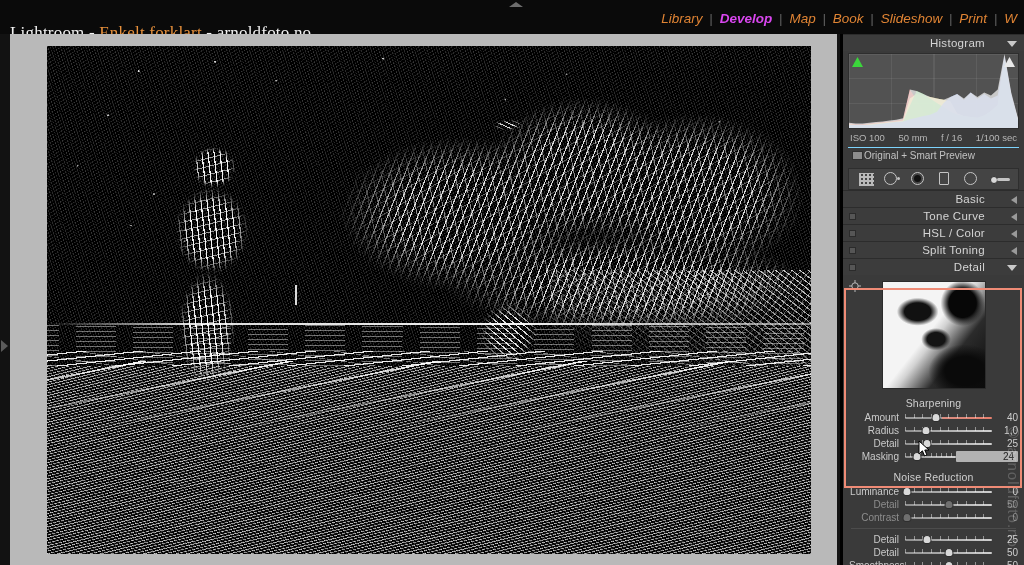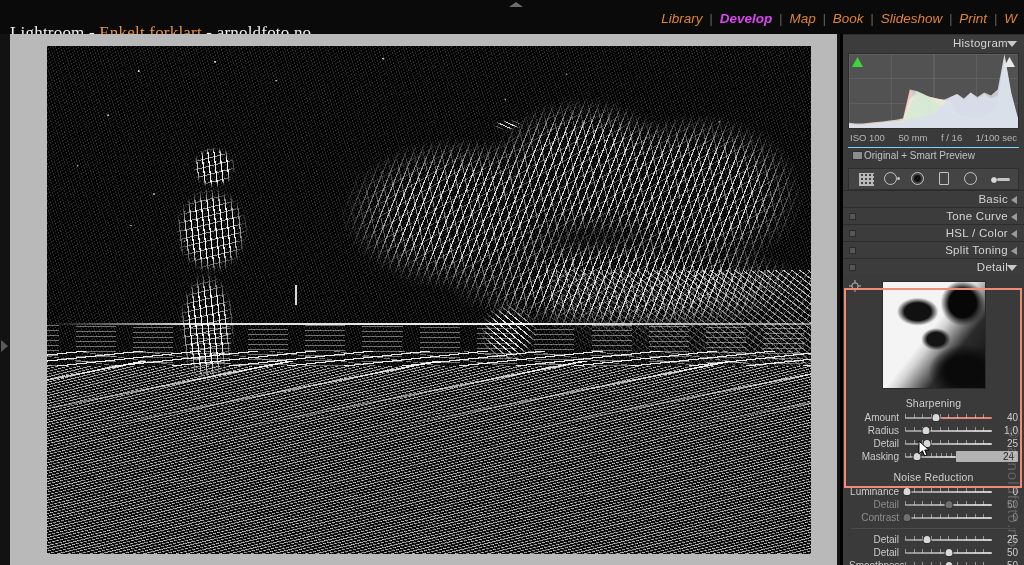--- a/index.html
+++ b/index.html
@@ -181,21 +181,21 @@
     width: 181px; height: 531px;
     background: #3a3a3a;
     font-size: 11px; color: #c9c9c9;
   }
   .panel-header {
     position: relative;
     height: 17px; line-height: 17px;
     background: #3c3c3c;
     border-top: 1px solid #2c2c2c;
     text-align: right;
-    padding-right: 16px;
+    padding-right: 39px;
     font-size: 11.5px; color: #d4d4d4;
     letter-spacing: .3px;
   }
   .panel-header .sw {
     position: absolute; left: 6px; top: 5px;
     width: 7px; height: 7px; background: #565656; border: 1px solid #2b2b2b;
   }
   .panel-header .arrow {
     position: absolute; right: 7px; top: 5px;
     width: 0; height: 0;

